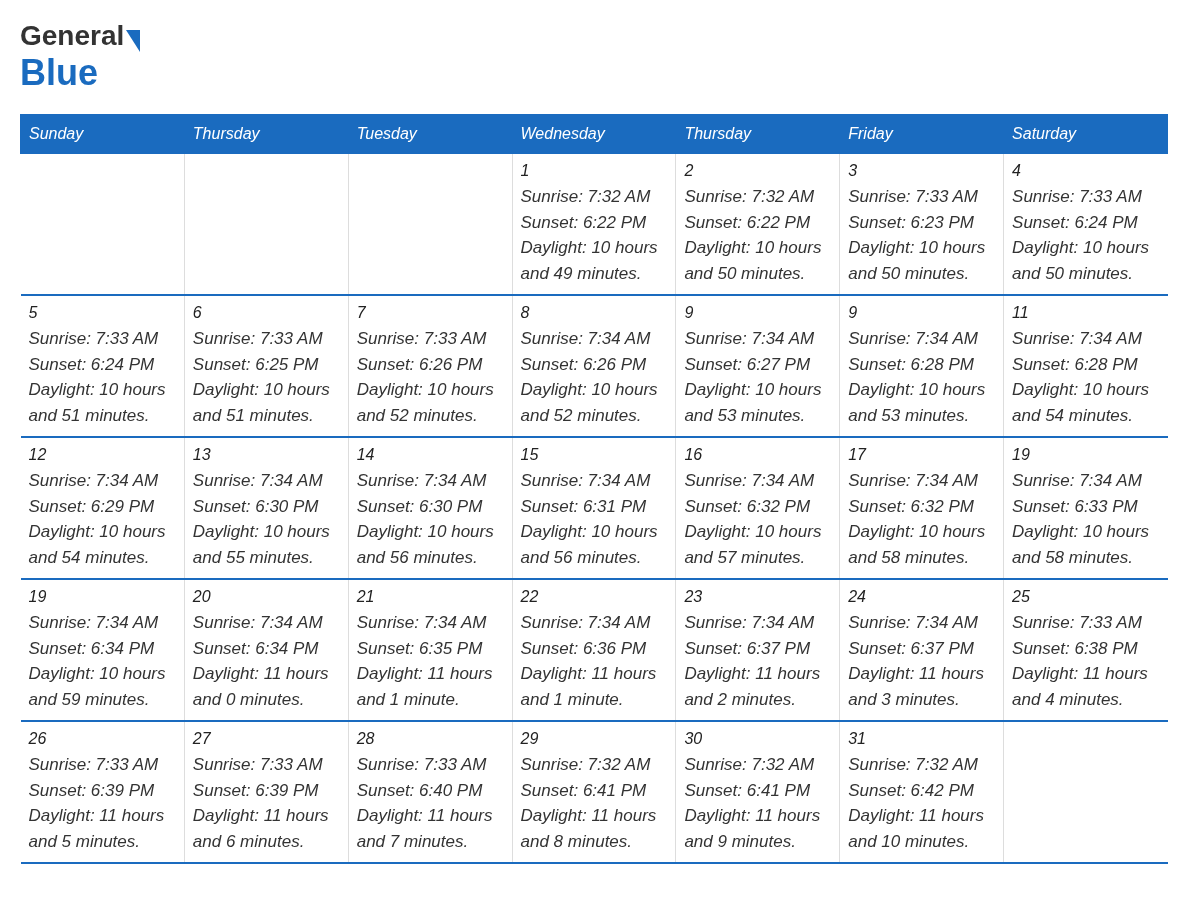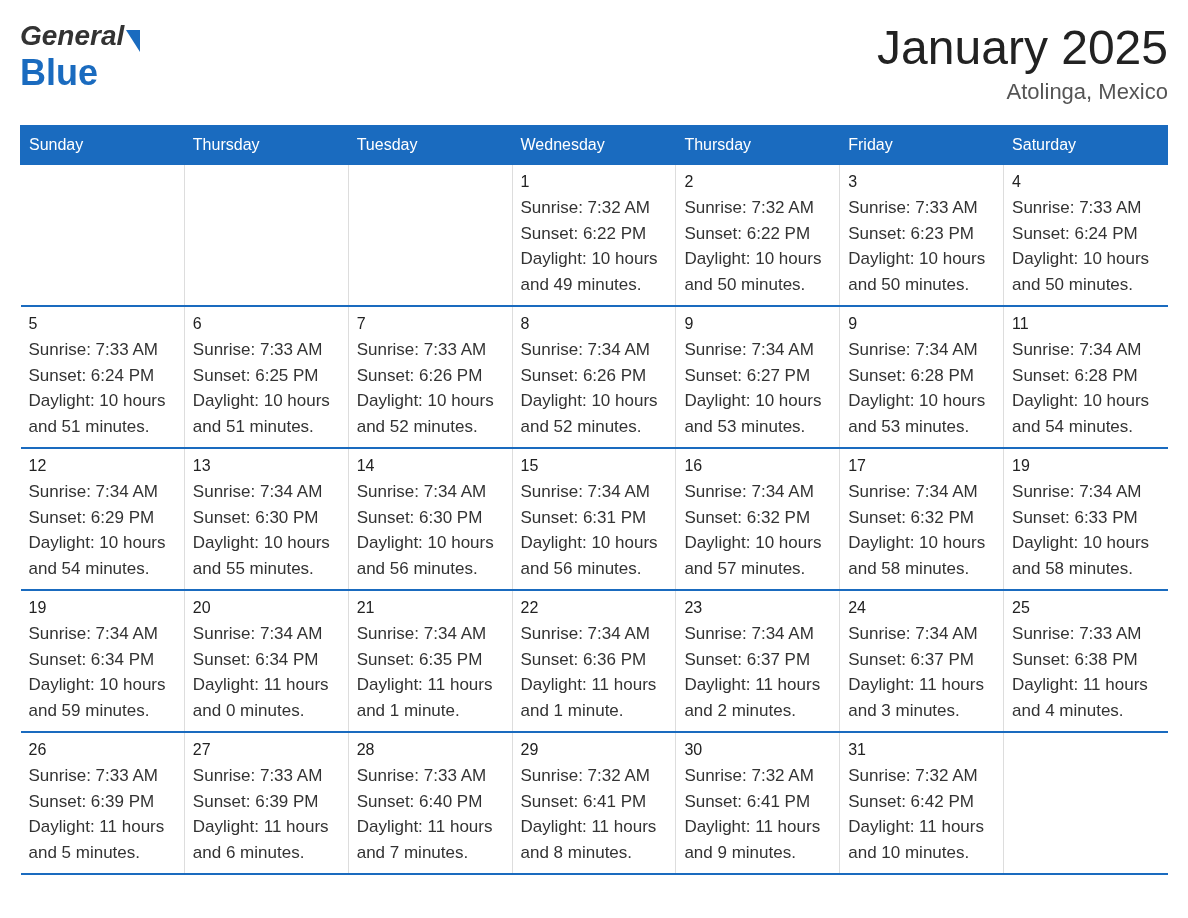--- a/index.html
+++ b/index.html
@@ -39,38 +39,38 @@
       margin-left: 2px;
       margin-top: -6px;
     }
     .logo-wrapper {
       display: flex;
       flex-direction: column;
     }
     .logo-top-row {
       display: flex;
       align-items: flex-end;
-      font-style: italic;
     }
     .title-section {
       text-align: right;
     }
     .calendar-title {
       font-size: 48px;
       font-weight: normal;
       color: #222;
     }
     .calendar-subtitle {
       font-size: 22px;
       color: #555;
       margin-top: 4px;
     }
     table {
       width: 100%;
       border-collapse: collapse;
+      font-style: italic;
     }
     thead tr {
       background-color: #1a6bbf;
     }
     thead th {
       color: #fff;
       padding: 10px 8px;
       text-align: left;
       font-size: 16px;
       font-weight: normal;
@@ -112,24 +112,20 @@
 <div class="header">
   <div class="logo">
     <div class="logo-wrapper">
       <div class="logo-top-row">
         <span class="logo-text-general">General</span>
         <div class="logo-triangle"></div>
       </div>
       <span class="logo-text-blue">Blue</span>
     </div>
   </div>
-  <div class="title-section">
-    <div class="calendar-title">January 2025</div>
-    <div class="calendar-subtitle">Atolinga, Mexico</div>
-  </div>
 </div>
 
 <table>
   <thead>
     <tr>
     <th>Sunday</th>
         <th>Thursday</th>
         <th>Tuesday</th>
         <th>Wednesday</th>
         <th>Thursday</th>

